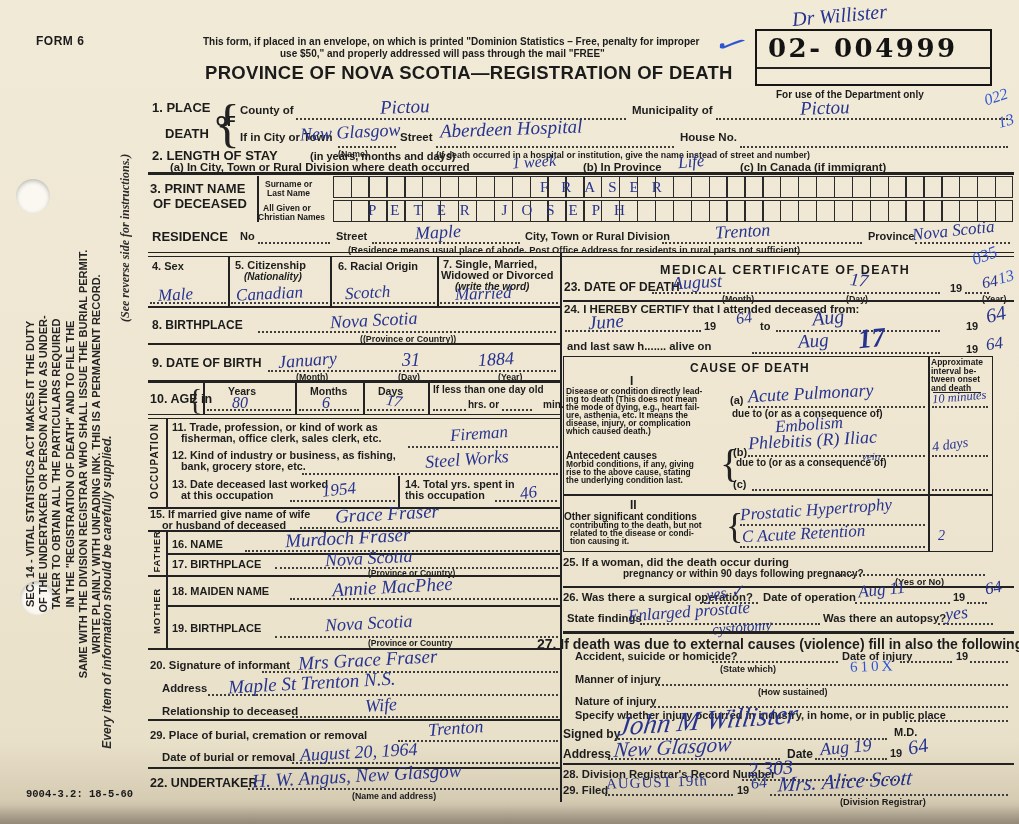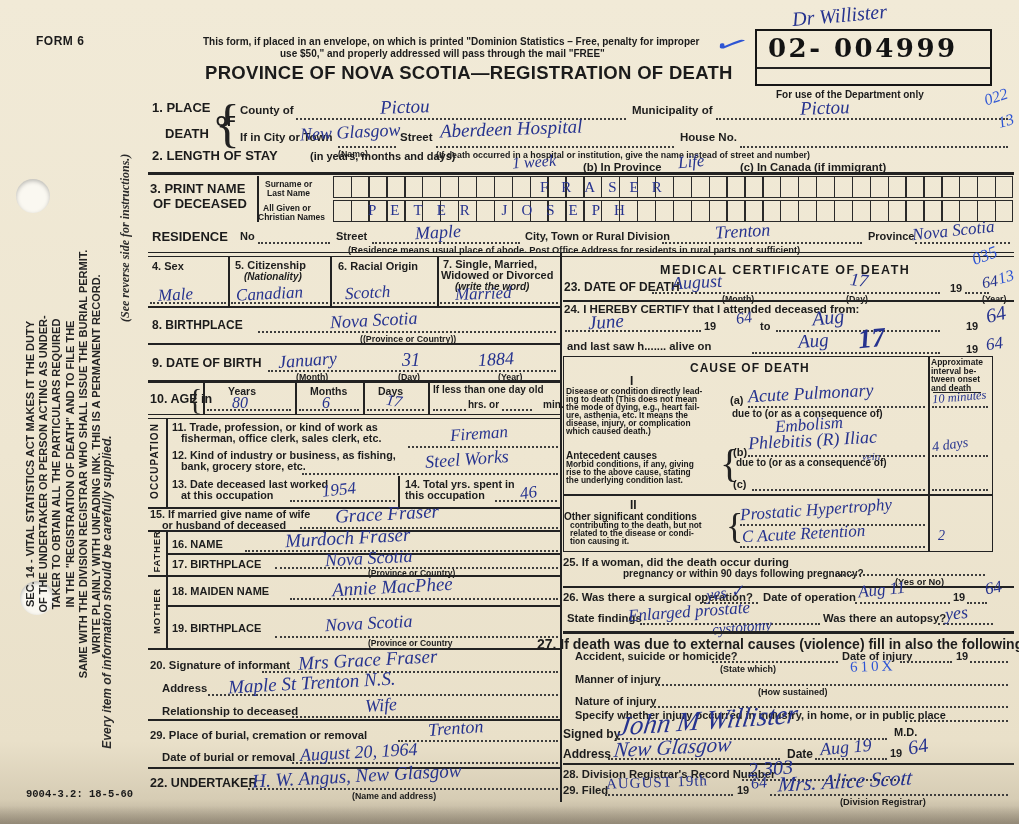--- a/index.html
+++ b/index.html
@@ -80,20 +80,21 @@
   <div class="abs n" style="left:338px;top:149px;">(Name)</div>
   <div class="abs lb" style="left:400px;top:131px;font-size:11.5px;">Street</div>
   <div class="abs dot" style="left:436px;top:146px;width:238px;"></div>
   <div class="abs hw" style="left:440px;top:118px;font-size:19px;transform:rotate(-2deg);">Aberdeen Hospital</div>
   <div class="abs lb" style="left:680px;top:131px;font-size:11.5px;">House No.</div>
   <div class="abs dot" style="left:740px;top:146px;width:268px;"></div>
   <div class="abs n" style="left:436px;top:150px;">(If death occurred in a hospital or institution, give the name instead of street and number)</div>
 
   <div class="abs b" style="left:152px;top:148px;font-size:13px;">2. LENGTH OF STAY</div>
   <div class="abs b" style="left:290px;top:150px;font-size:11px;padding-left:20px;">(in years, months and days)</div>
+  <div class="abs lb" style="left:170px;top:161px;font-size:11.3px;">(a) In City, Town or Rural Division where death occurred</div>
   <div class="abs dot" style="left:508px;top:173px;width:62px;"></div>
   <div class="abs hw" style="left:512px;top:153px;font-size:16px;transform:rotate(-4deg);">1 week</div>
   <div class="abs lb" style="left:583px;top:161px;font-size:11.3px;">(b) In Province</div>
   <div class="abs dot" style="left:660px;top:173px;width:74px;"></div>
   <div class="abs hw" style="left:678px;top:152px;font-size:17px;transform:rotate(-5deg);">Life</div>
   <div class="abs lb" style="left:740px;top:161px;font-size:11.3px;">(c) In Canada (if immigrant)</div>
   <div class="abs dot" style="left:888px;top:173px;width:120px;"></div>
 
   <div class="abs b" style="left:150px;top:181px;font-size:13px;">3. PRINT NAME</div>
   <div class="abs b" style="left:153px;top:196px;font-size:13px;">OF DECEASED</div>

